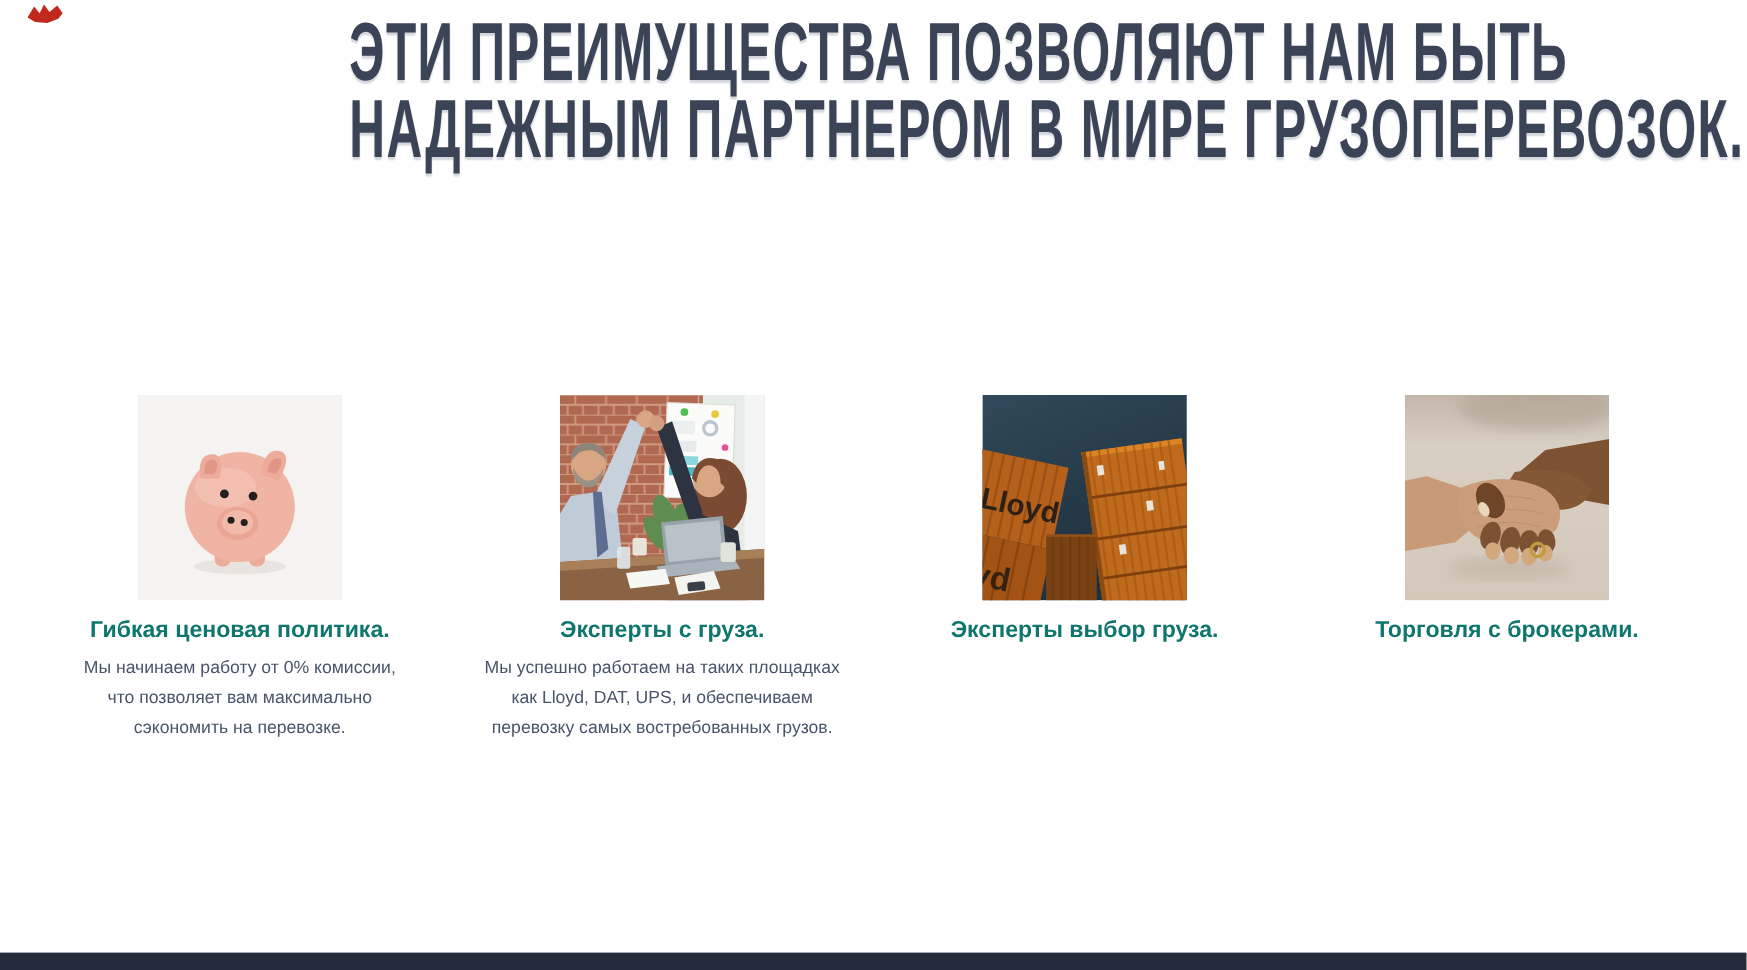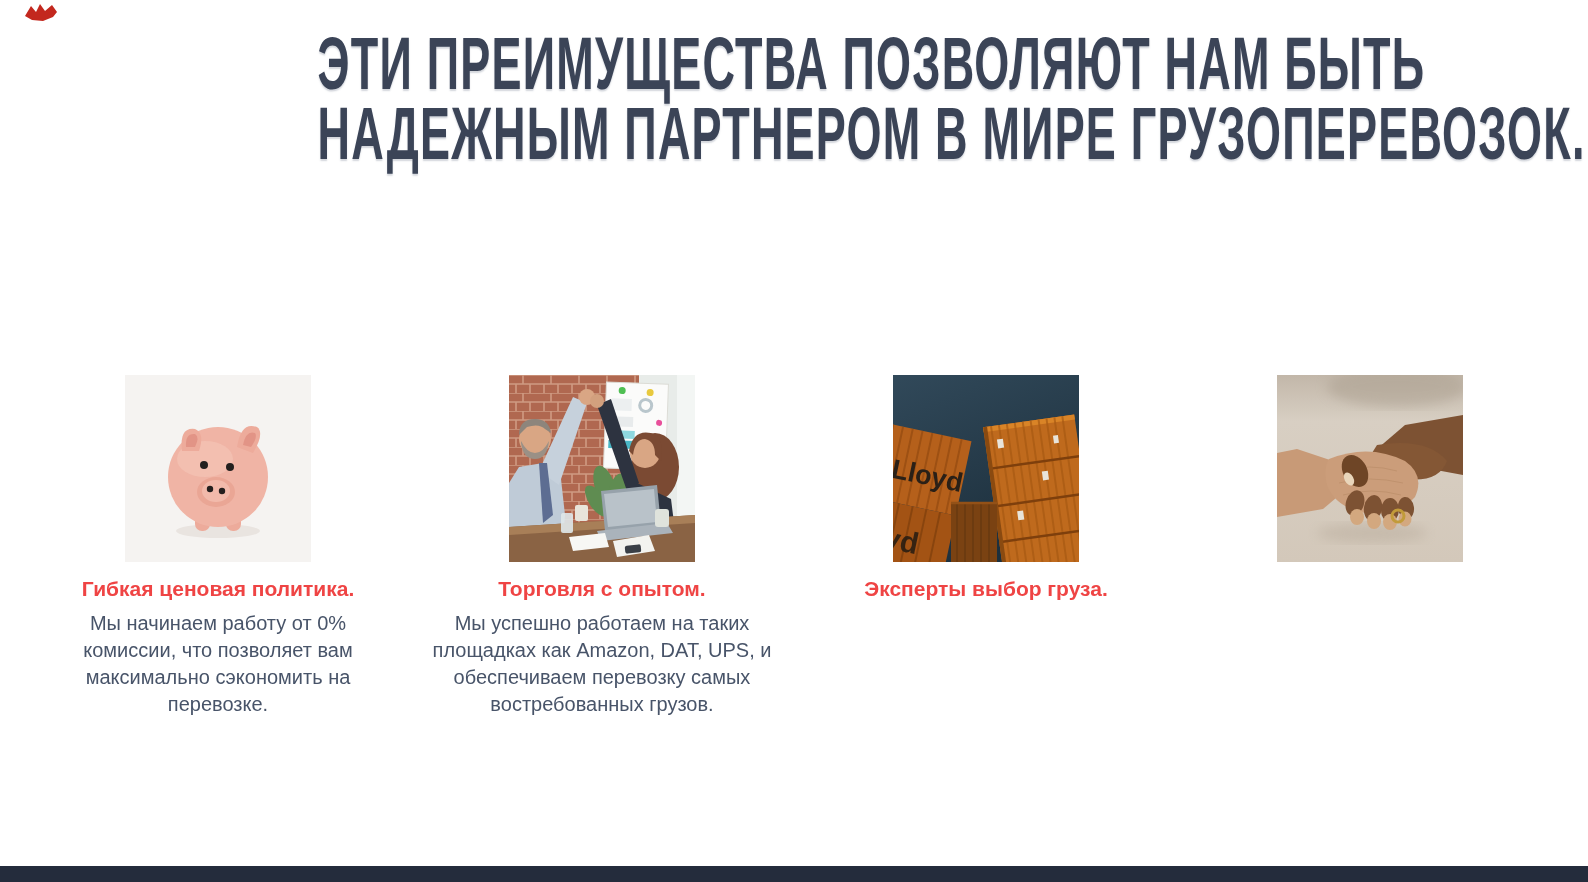--- a/index.html
+++ b/index.html
@@ -19,21 +19,21 @@
   .red-mark {
     position: absolute;
     left: 23px;
     top: 3px;
     width: 36px;
     height: 20px;
   }
 
   
   .hero-heading {
-    padding-top: 28px;
+    padding-top: 12px;
     text-align: center;
     color: #3b4457;
     font-weight: bold;
     font-size: 75px;
     line-height: 70px;
     letter-spacing: 2px;
     text-shadow: 0 2px 2px rgba(110,120,140,0.30);
   }
   .hero-heading .h-line {
     display: block;
@@ -54,26 +54,26 @@
     width: 186px;
     height: 187px;
     margin: 0 auto;
     overflow: hidden;
   }
   .card-photo svg { display: block; width: 186px; height: 187px; }
   .card-title {
     margin: 15px auto 0;
     font-size: 21px;
     font-weight: bold;
-    color: #ef4444;
+    color: #0f766e;
     line-height: 24px;
   }
   .card-text {
     margin: 9px auto 0;
-    font-size: 20px;
+    font-size: 16px;
     line-height: 27px;
     color: #485469;
     text-align: center;
   }
   .card:nth-child(1) .card-text { max-width: 310px; }
   .card:nth-child(2) .card-text { max-width: 345px; }
   .card:nth-child(3) .card-text { max-width: 330px; }
   .card:nth-child(4) .card-text { max-width: 285px; }
 
   
@@ -174,22 +174,22 @@
           <path d="M95 119 L145 114 L148 147 L99 152 Z" fill="#b9c2c9"></path>
           <path d="M88 156 L158 148 L164 158 L92 166 Z" fill="#aab3bb"></path>
           <path d="M60 162 L96 158 L100 172 L64 176 Z" fill="#f7f7f4"></path>
           <path d="M104 166 L140 160 L146 176 L108 182 Z" fill="#f3f3ef"></path>
           <rect x="52" y="138" width="12" height="20" rx="2" fill="#dfe8ea" opacity="0.9"></rect>
           <rect x="66" y="130" width="13" height="16" rx="2" fill="#e8e4da"></rect>
           <rect x="146" y="134" width="14" height="18" rx="3" fill="#dfe3dc"></rect>
           <rect x="116" y="170" width="16" height="8" rx="2" fill="#3a3f46" transform="rotate(-6 124 174)"></rect>
         </svg>
       </div>
-      <h3 class="card-title">Торговля с опытом.</h3>
-      <p class="card-text">Мы успешно работаем на таких площадках как Amazon, DAT, UPS, и обеспечиваем перевозку самых востребованных грузов.</p>
+      <h3 class="card-title">Эксперты с груза.</h3>
+      <p class="card-text">Мы успешно работаем на таких площадках как Lloyd, DAT, UPS, и обеспечиваем перевозку самых востребованных грузов.</p>
     </article>
 
     <article class="card">
       <div class="card-photo" aria-label="shipping-containers-photo">
         <svg viewBox="0 0 186 187">
           <defs>
             <linearGradient id="ct-sky" x1="0" y1="0" x2="0.4" y2="1">
               <stop offset="0" stop-color="#31495a"></stop>
               <stop offset="1" stop-color="#1d303d"></stop>
             </linearGradient>
@@ -277,18 +277,19 @@
           <g fill="#d3a87f">
             <ellipse cx="80" cy="142" rx="7" ry="8"></ellipse>
             <ellipse cx="97" cy="146" rx="7" ry="8"></ellipse>
             <ellipse cx="113" cy="147" rx="7" ry="8"></ellipse>
             <ellipse cx="128" cy="144" rx="6.5" ry="7.5"></ellipse>
           </g>
 
           <circle cx="121" cy="141" r="6" fill="none" stroke="#c29b3a" stroke-width="3"></circle>
         </svg>
       </div>
+      <h3 class="card-title">Торговля с брокерами.</h3>
     </article>
 
   </div>
 
   <div class="footer-bar"></div>
 </div>
 
 </body></html>

